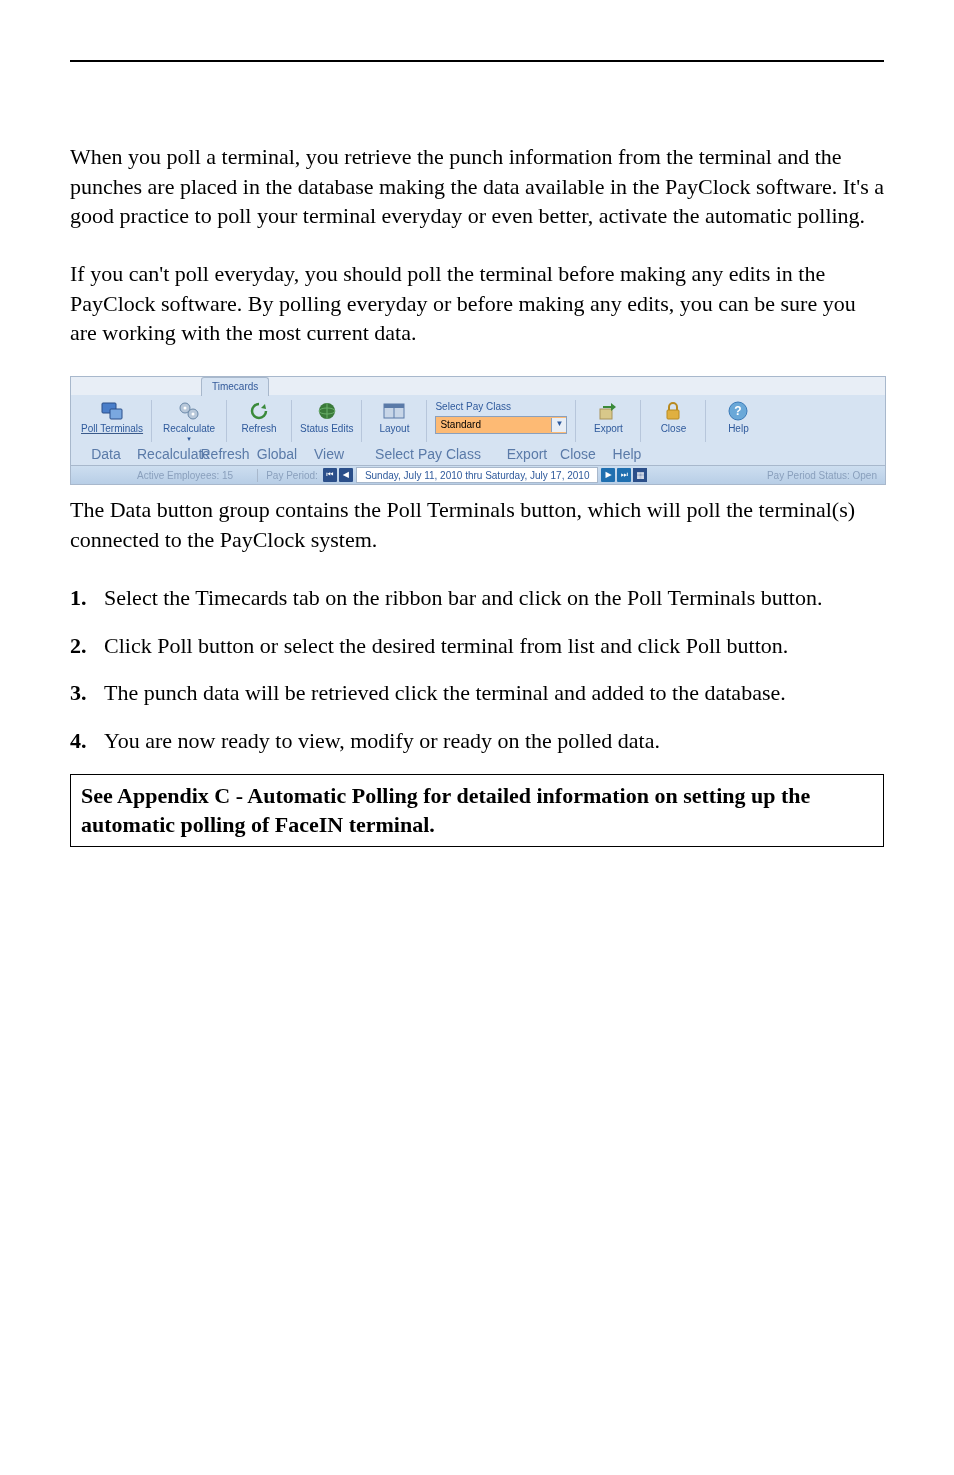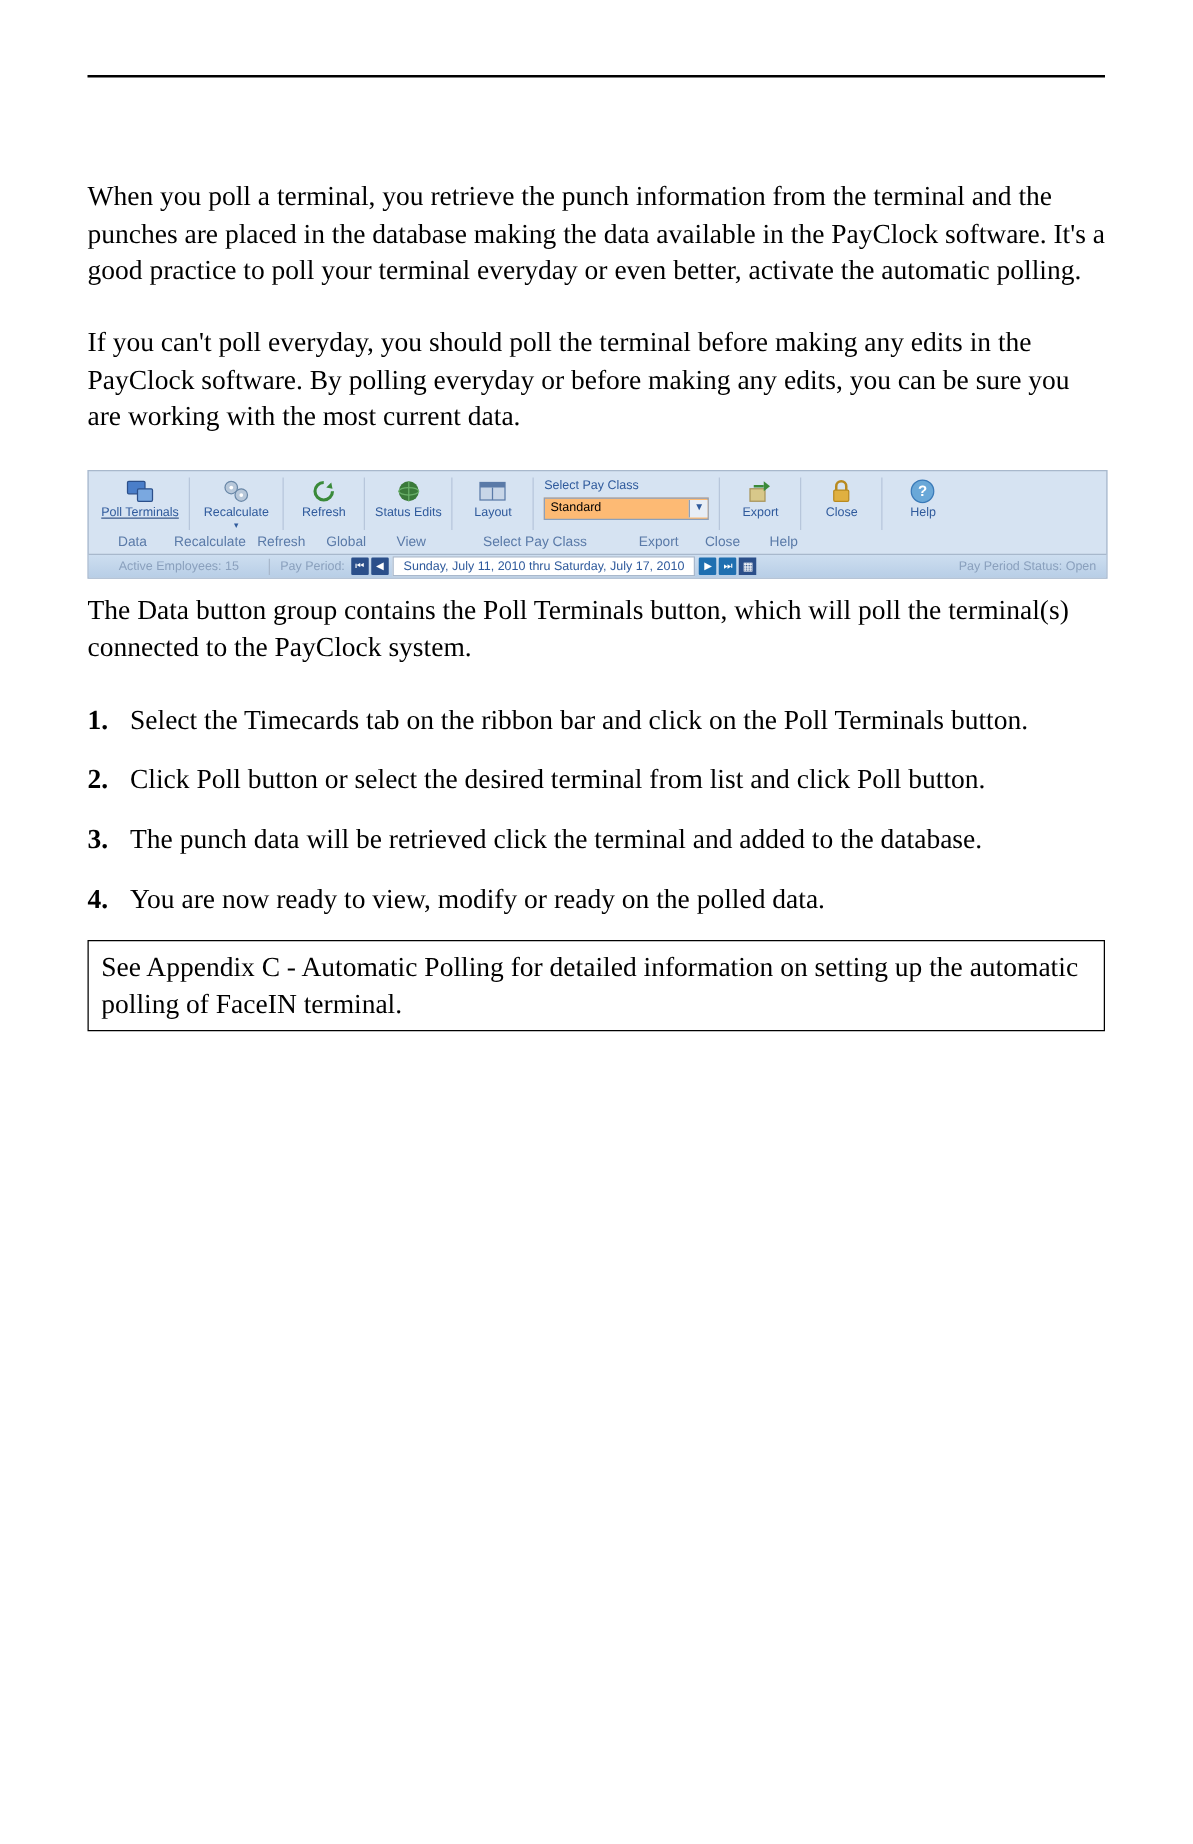--- a/index.html
+++ b/index.html
@@ -110,40 +110,41 @@
     border-left: 1px solid #8aa0bd;
     background: #e8eef6;
     display: flex;
     align-items: center;
     justify-content: center;
     font-size: 8px;
     color: #2f5a9c;
   }
   .group-labels {
     display: flex;
-    font-size: 11px;
+    font-size: 14px;
     color: #5a7aa8;
     padding: 1px 4px 2px 4px;
   }
   .gl {
     text-align: center;
   }
   .statusbar {
     display: flex;
     align-items: center;
     height: 18px;
     background: linear-gradient(#cddef0, #b8cee6);
     font-size: 10px;
     color: #5e7fa8;
     border-top: 1px solid #a8b8cc;
   }
   .sb-sec1 {
     padding: 0 24px;
     border-right: 1px solid #a8b8cc;
     color: #8aa0bd;
+    margin-left: 42px;
   }
   .sb-sec2 {
     padding: 0 4px 0 8px;
     color: #8aa0bd;
   }
   .nav-btn {
     display: inline-flex;
     align-items: center;
     justify-content: center;
     width: 14px;
@@ -194,34 +195,37 @@
   }
   ol.steps > li::before {
     content: counter(step) ".";
     font-weight: bold;
     width: 34px;
     flex-shrink: 0;
   }
   .appendix-box {
     border: 1.5px solid #000;
     padding: 6px 10px;
-    font-weight: normal;
+    font-weight: bold;
     margin-top: 14px;
   }
   svg { display:block; }
 </style>
 </head>
 <body>
 
 <div class="rule"></div>
 
 <p>When you poll a terminal, you retrieve the punch information from the terminal and the punches are placed in the database making the data available in the PayClock software. It's a good practice to poll your terminal everyday or even better, activate the automatic polling.</p>
 <p>If you can't poll everyday, you should poll the terminal before making any edits in the PayClock software. By polling everyday or before making any edits, you can be sure you are working with the most current data.</p>
 
 <div class="ribbon-img">
+  <div class="tabstrip">
+    <div class="tab">Timecards</div>
+  </div>
   <div class="ribbon-row">
 
     <div class="rbtn" style="min-width:56px;text-decoration:underline;">
       <span class="ico">
         <svg width="24" height="20" viewBox="0 0 24 20">
             <rect x="2" y="2" width="14" height="10" rx="1" fill="#4a7ec9" stroke="#2b4f8a"></rect>
             <rect x="10" y="8" width="12" height="10" rx="1" fill="#7aa8e0" stroke="#2b4f8a"></rect>
           </svg>
       </span>
       <span class="rlbl">Poll Terminals</span>

